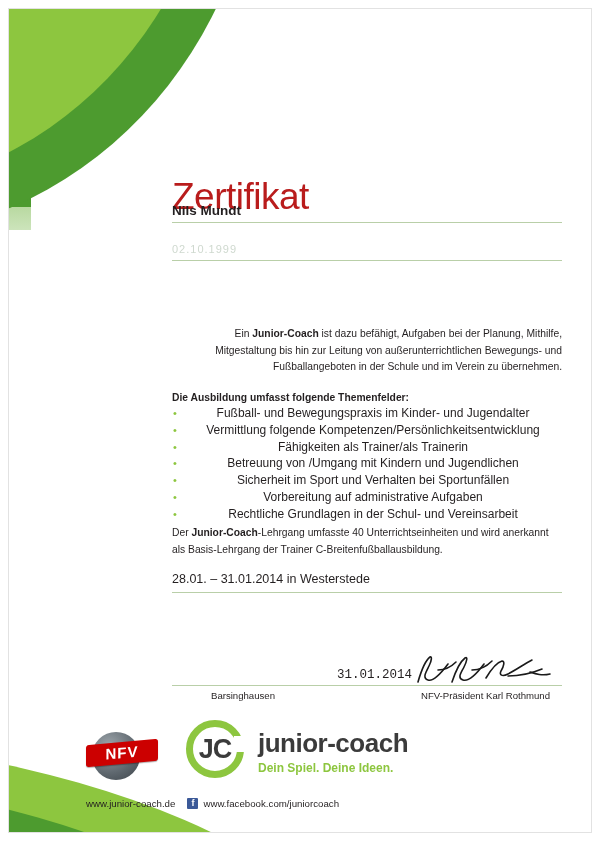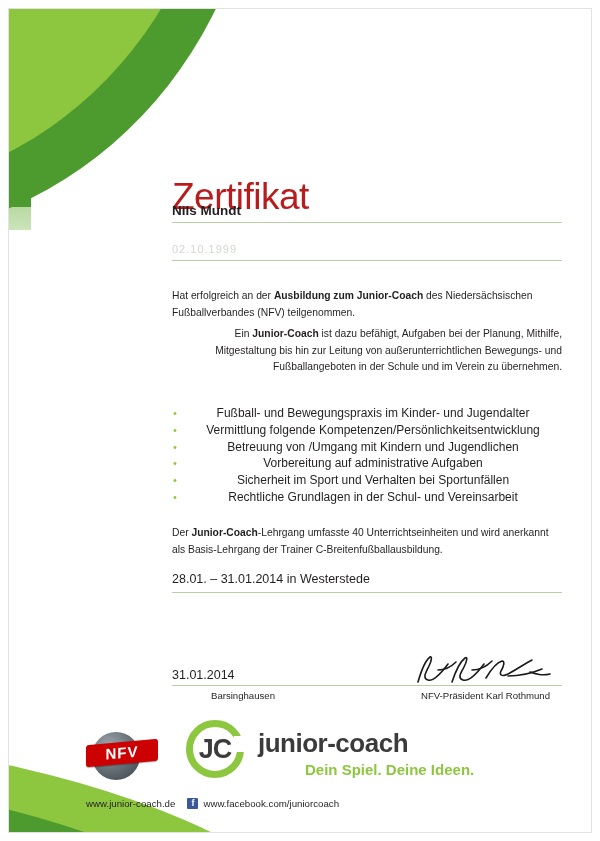--- a/index.html
+++ b/index.html
@@ -203,22 +203,23 @@
   }
 
   .sign-block {
     position: absolute;
     left: 172px;
     top: 652px;
     width: 390px;
   }
   .sign-line-row {
     display: flex;
-    justify-content: space-between;
+    justify-content: flex-end;
     align-items: flex-end;
+    font-family: Liberation Mono, monospace;
   }
   .date-val {
     font-size: 12.5px;
     color: #231f20;
   }
   .sign-scribble {
     width: 150px;
     height: 34px;
     position: relative;
     margin-bottom: -4px;
@@ -331,25 +332,24 @@
     left: 172px;
     top: 8px;
   }
   .jc-word-main {
     font-size: 26px;
     font-weight: bold;
     color: #3b3b3b;
     letter-spacing: -0.5px;
   }
   .jc-word-sub {
-    font-size: 15px;
+    font-size: 12px;
     font-weight: bold;
     color: #8dc63f;
     margin-top: 2px;
-    margin-left: 47px;
   }
 
   .footer-links {
     position: absolute;
     left: 0;
     top: 78px;
     font-size: 9.7px;
     color: #231f20;
     display: flex;
     align-items: flex-end;
@@ -392,35 +392,36 @@
   <div class="name-row">
     <div class="name-value">Nils Mundt</div>
     <div class="rule"></div>
   </div>
 
   <div class="dob-row">
     <div class="dob-value">02.10.1999</div>
     <div class="rule"></div>
   </div>
 
-  <div class="para p1">
-    <span>Hat erfolgreich an der </span><b class="strong">Ausbildung zum Junior-Coach</b><span> des Niedersächsischen Fußballverbandes (NFV) teilgenommen.</span>
-  </div>
 
   <div class="para p2">
     <span>Ein </span><b class="strong">Junior-Coach</b><span> ist dazu befähigt, Aufgaben bei der Planung, Mithilfe, Mitgestaltung bis hin zur Leitung von außerunterrichtlichen Bewegungs- und Fußballangeboten in der Schule und im Verein zu übernehmen.</span>
   </div>
 
+  <div class="para p3">
+    <b class="strong">Die Ausbildung umfasst folgende Themenfelder:</b>
+  </div>
 
   <div class="bullets">
     <div class="item">Fußball- und Bewegungspraxis im Kinder- und Jugendalter</div>
     <div class="item">Vermittlung folgende Kompetenzen/Persönlichkeitsentwicklung</div>
+    <div class="item">Fähigkeiten als Trainer/als Trainerin</div>
     <div class="item">Betreuung von /Umgang mit Kindern und Jugendlichen</div>
+    <div class="item">Sicherheit im Sport und Verhalten bei Sportunfällen</div>
     <div class="item">Vorbereitung auf administrative Aufgaben</div>
-    <div class="item">Sicherheit im Sport und Verhalten bei Sportunfällen</div>
     <div class="item">Rechtliche Grundlagen in der Schul- und Vereinsarbeit</div>
   </div>
 
   <div class="para p4">
     <span>Der </span><b class="strong">Junior-Coach</b><span>-Lehrgang umfasste 40 Unterrichtseinheiten und wird anerkannt als Basis-Lehrgang der Trainer C-Breitenfußballausbildung.</span>
   </div>
 
   <div class="place-row">
     <div class="place-value">28.01. – 31.01.2014 in Westerstede</div>
     <div class="rule"></div>

